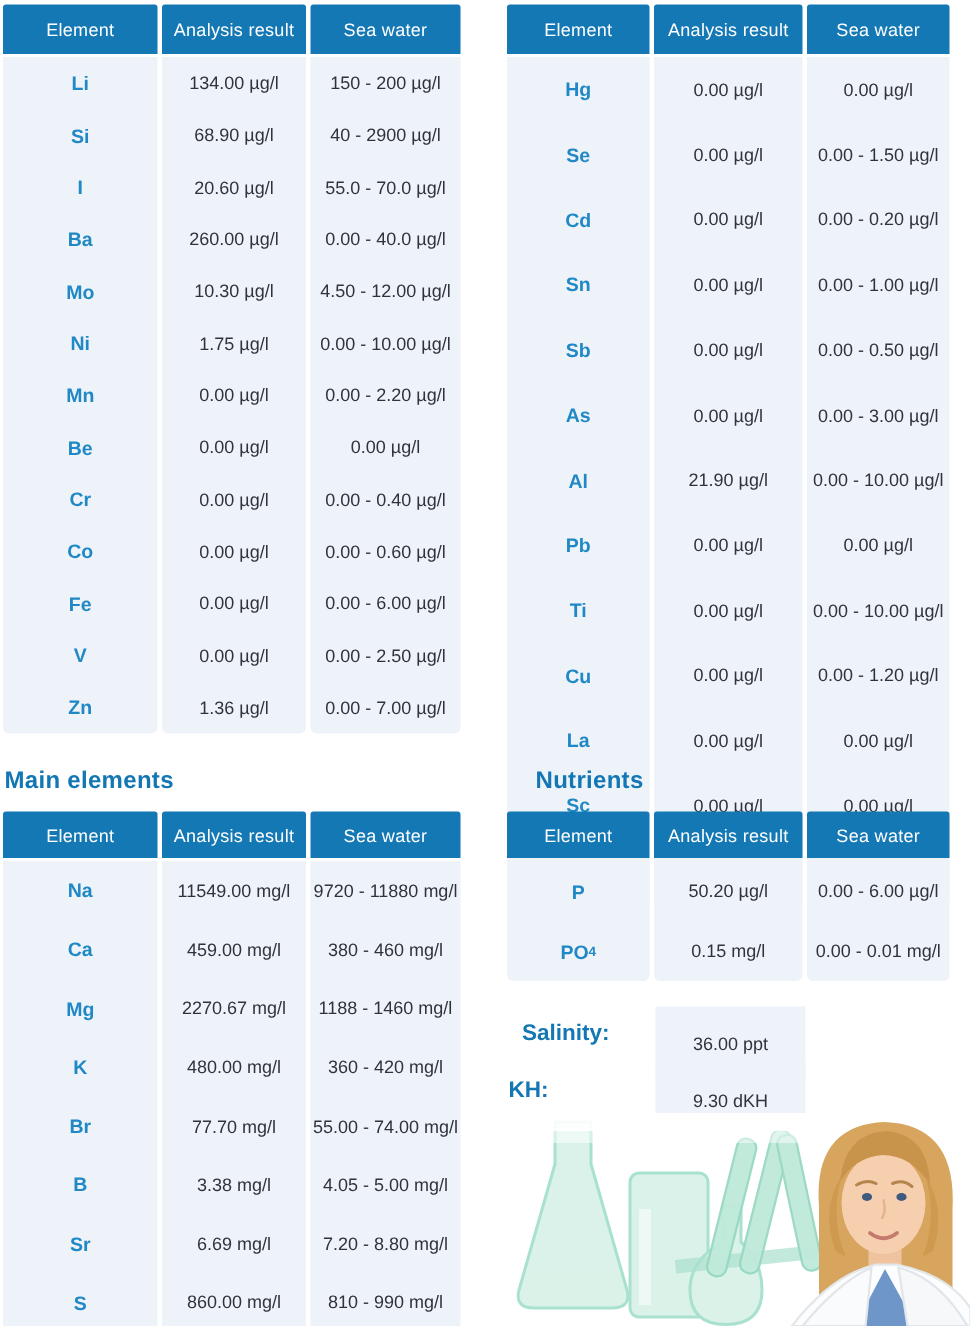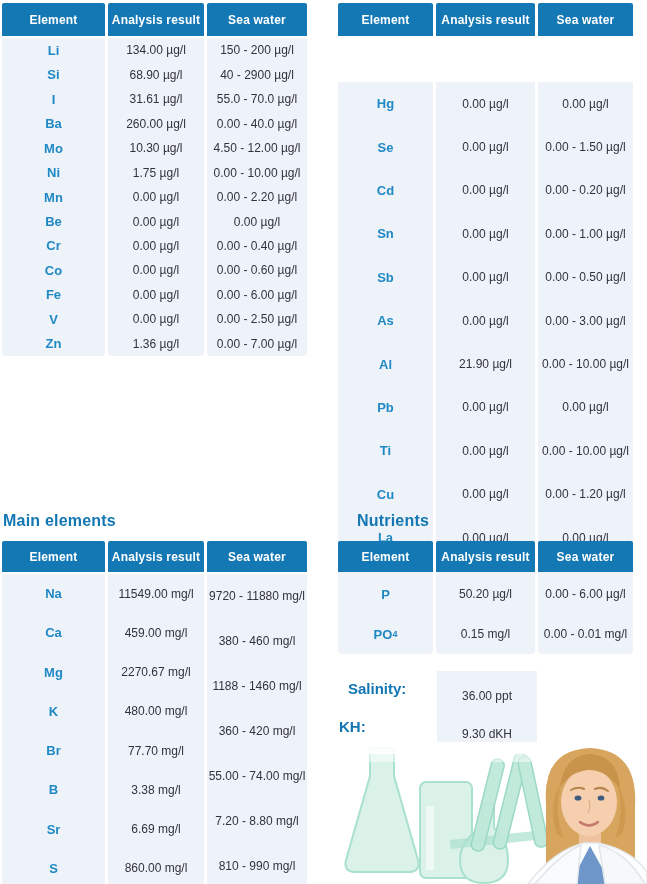--- a/index.html
+++ b/index.html
@@ -15,48 +15,48 @@
     font-family:"Liberation Sans", sans-serif;
     width:647px;height:884px;position:relative;overflow:hidden;
   }
   .page{position:absolute;inset:0;width:647px;height:884px;background:#fff;}
 
   
   .icp-table{position:absolute;display:flex;}
   .icp-table .col{display:flex;flex-direction:column;}
   .icp-table .col + .col{margin-left:3px;}
   .th{
-    background:var(--header-bg);color:#ffffff;font-weight:bold;font-size:12px;
+    background:var(--header-bg);color:#ffffff;font-weight:normal;font-size:12px;
     display:flex;align-items:center;justify-content:center;
     height:33px;flex:0 0 33px;margin-bottom:2px;border-radius:2px 2px 0 0;
     letter-spacing:.2px;
   }
   .tbody{
     background:var(--cell-bg);display:flex;flex-direction:column;
     border-radius:0 0 4px 4px;
   }
   .cell{
     flex:1;display:flex;align-items:center;justify-content:center;
     font-size:12px;color:var(--value-text);white-space:nowrap;padding:0 2px;
   }
   .cell.el{color:var(--element-text);font-weight:bold;font-size:13px;}
   .cell.el sub{font-size:9px;line-height:0;}
 
   
   #table-trace-left{left:2px;top:3px;}
   #table-trace-left .col:nth-child(1){width:103px;}
   #table-trace-left .col:nth-child(2){width:96px;}
   #table-trace-left .col:nth-child(3){width:100px;}
-  #table-trace-left .tbody{height:318px;}
+  #table-trace-left .tbody{height:451px;}
 
   #table-trace-right{left:338px;top:3px;}
   #table-trace-right .col:nth-child(1){width:95px;}
   #table-trace-right .col:nth-child(2){width:99px;}
   #table-trace-right .col:nth-child(3){width:95px;}
-  #table-trace-right .tbody{height:564px;margin-top:44px;}
+  #table-trace-right .tbody{height:564px;}
 
   
   #table-main{left:2px;top:541px;}
   #table-main .col:nth-child(1){width:103px;}
   #table-main .col:nth-child(2){width:96px;}
   #table-main .col:nth-child(3){width:100px;}
   #table-main .th{height:31px;flex-basis:31px;}
   #table-main .tbody{height:314px;border-radius:0;}
 
   
@@ -111,21 +111,21 @@
           <div class="cell el">Fe</div>
           <div class="cell el">V</div>
           <div class="cell el">Zn</div>
         </div>
       </div>
       <div class="col">
         <div class="th">Analysis result</div>
         <div class="tbody">
           <div class="cell">134.00 µg/l</div>
           <div class="cell">68.90 µg/l</div>
-          <div class="cell">31.61 µg/l</div>
+          <div class="cell">20.60 µg/l</div>
           <div class="cell">260.00 µg/l</div>
           <div class="cell">10.30 µg/l</div>
           <div class="cell">1.75 µg/l</div>
           <div class="cell">0.00 µg/l</div>
           <div class="cell">0.00 µg/l</div>
           <div class="cell">0.00 µg/l</div>
           <div class="cell">0.00 µg/l</div>
           <div class="cell">0.00 µg/l</div>
           <div class="cell">0.00 µg/l</div>
           <div class="cell">1.36 µg/l</div>
@@ -238,20 +238,21 @@
         </div>
       </div>
       <div class="col">
         <div class="th">Sea water</div>
         <div class="tbody">
           <div class="cell">9720 - 11880 mg/l</div>
           <div class="cell">380 - 460 mg/l</div>
           <div class="cell">1188 - 1460 mg/l</div>
           <div class="cell">360 - 420 mg/l</div>
           <div class="cell">55.00 - 74.00 mg/l</div>
+          <div class="cell">4.05 - 5.00 mg/l</div>
           <div class="cell">7.20 - 8.80 mg/l</div>
           <div class="cell">810 - 990 mg/l</div>
         </div>
       </div>
     </div>
 
   <div class="section-heading" id="heading-nutrients">Nutrients</div>
 
   <div class="icp-table" id="table-nutrients">
       <div class="col">

